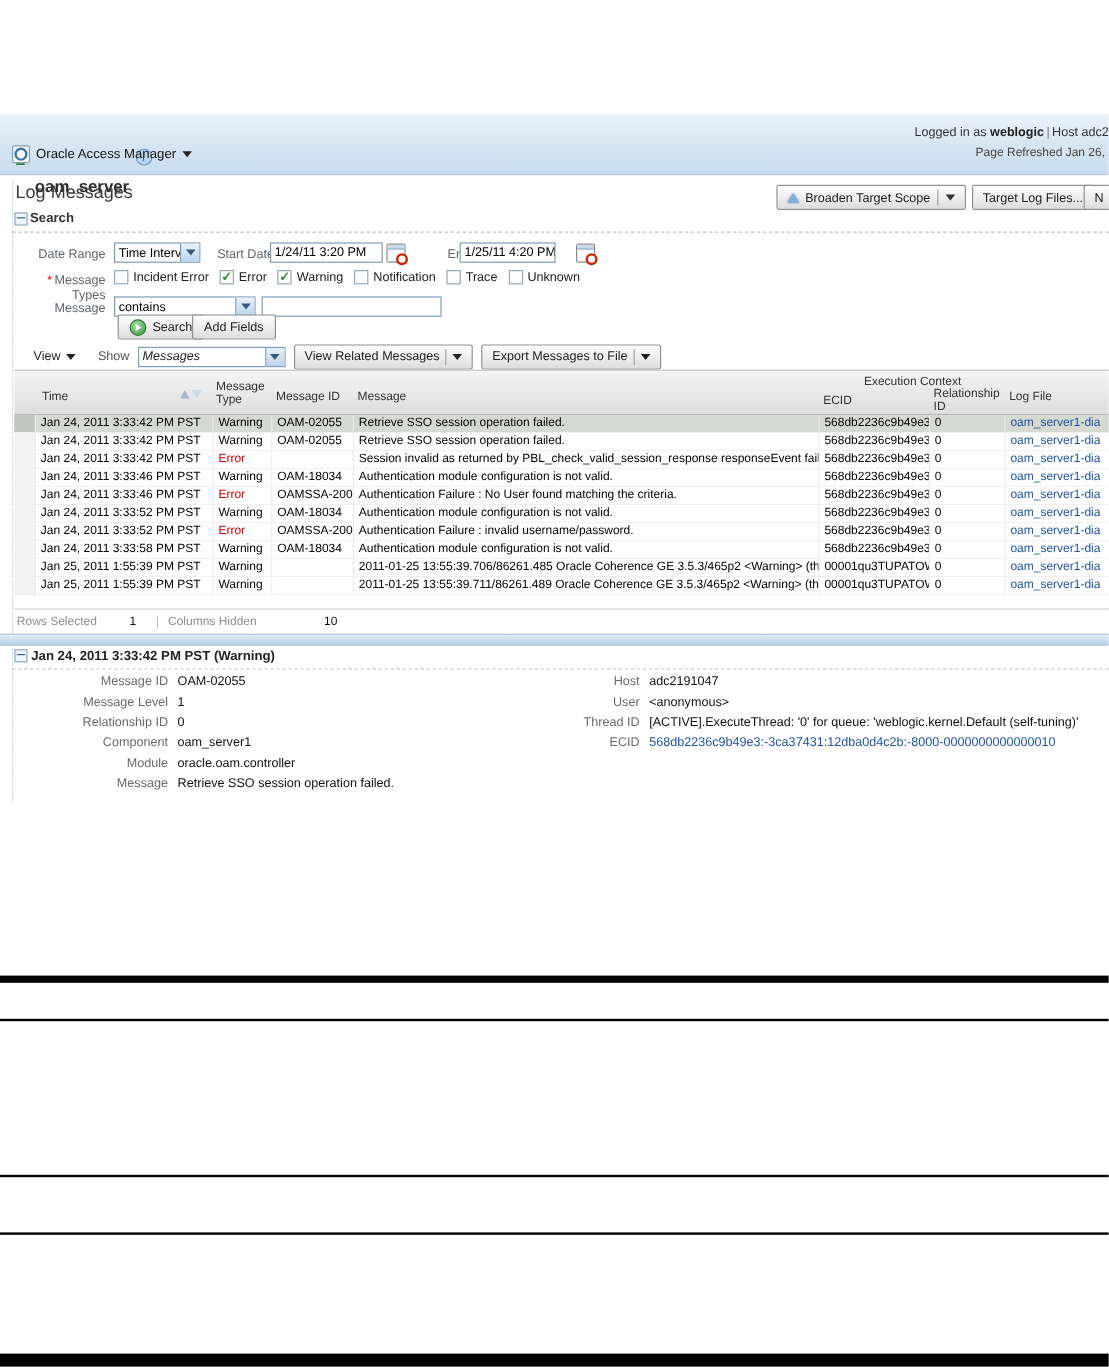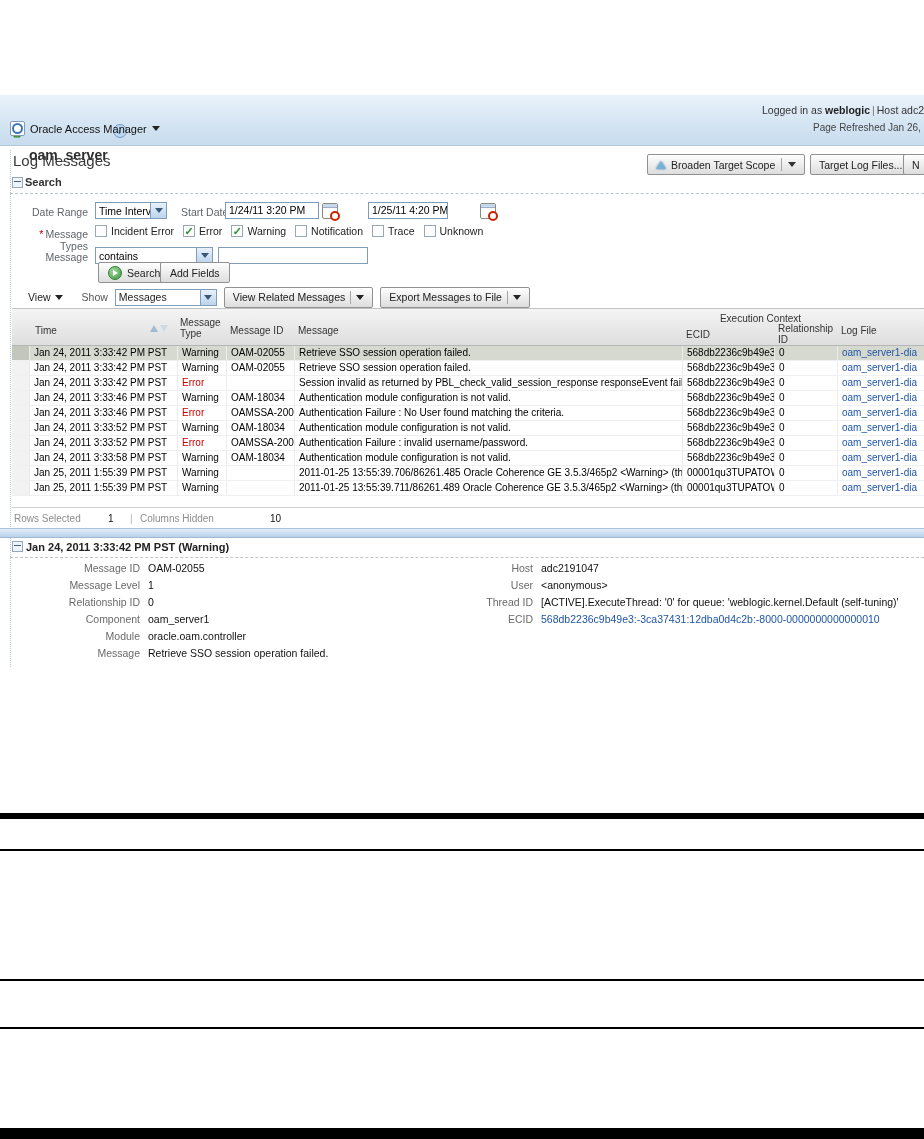--- a/index.html
+++ b/index.html
@@ -184,21 +184,21 @@
 <div class="sel" style="left:95px;top:202px;width:72px;">
   <span class="txt">Time Interval</span>
     <span class="arrow">
       <span class="caret"></span>
     </span>
 </div>
 <span class="flabel" style="left:181px;top:206px;">Start Date</span>
 <div class="inp" style="left:225px;top:202px;width:94px;">1/24/11 3:20 PM</div>
 <span class="cal" style="left:322px;top:203px;"></span>
 <span class="flabel" style="left:341px;top:206px;padding-left:32px;">End Date</span>
-<div class="inp" style="left:368px;top:202px;width:80px;">1/25/11 4:20 PM</div>
+<div class="inp" style="left:383px;top:202px;width:80px;">1/25/11 4:20 PM</div>
 <span class="cal" style="left:480px;top:203px;"></span>
 
 <span class="flabel r" style="left:10px;top:228px;width:78px;"><span class="asterisk">*</span><span>Message Types</span></span>
 <div class="cb-row" id="mt-list">
     <span class="cb-item">
       <span class="cb-box"></span>
       <span>Incident Error</span>
     </span>
     <span class="cb-item">
       <span class="cb-box">✓</span>
@@ -238,21 +238,21 @@
 <div class="btn2" style="left:160px;top:262px;">
   <span>Add Fields</span>
 </div>
 
 <div class="toolbar">
   <div class="menu-btn" style="margin-left:12px;">
     <span>View</span>
       <span class="caret"></span>
   </div>
   <span style="color:#555;margin-left:8px;">Show</span>
-  <div class="sel" style="position:static;width:102px;">
+  <div class="sel" style="position:static;width:123px;font-style:italic;">
     <span class="txt">Messages</span>
       <span class="arrow">
         <span class="caret"></span>
       </span>
   </div>
   <div class="tb-btn">
     <span>View Related Messages</span>
       <span class="divider"></span>
       <span class="caret"></span>
   </div>

